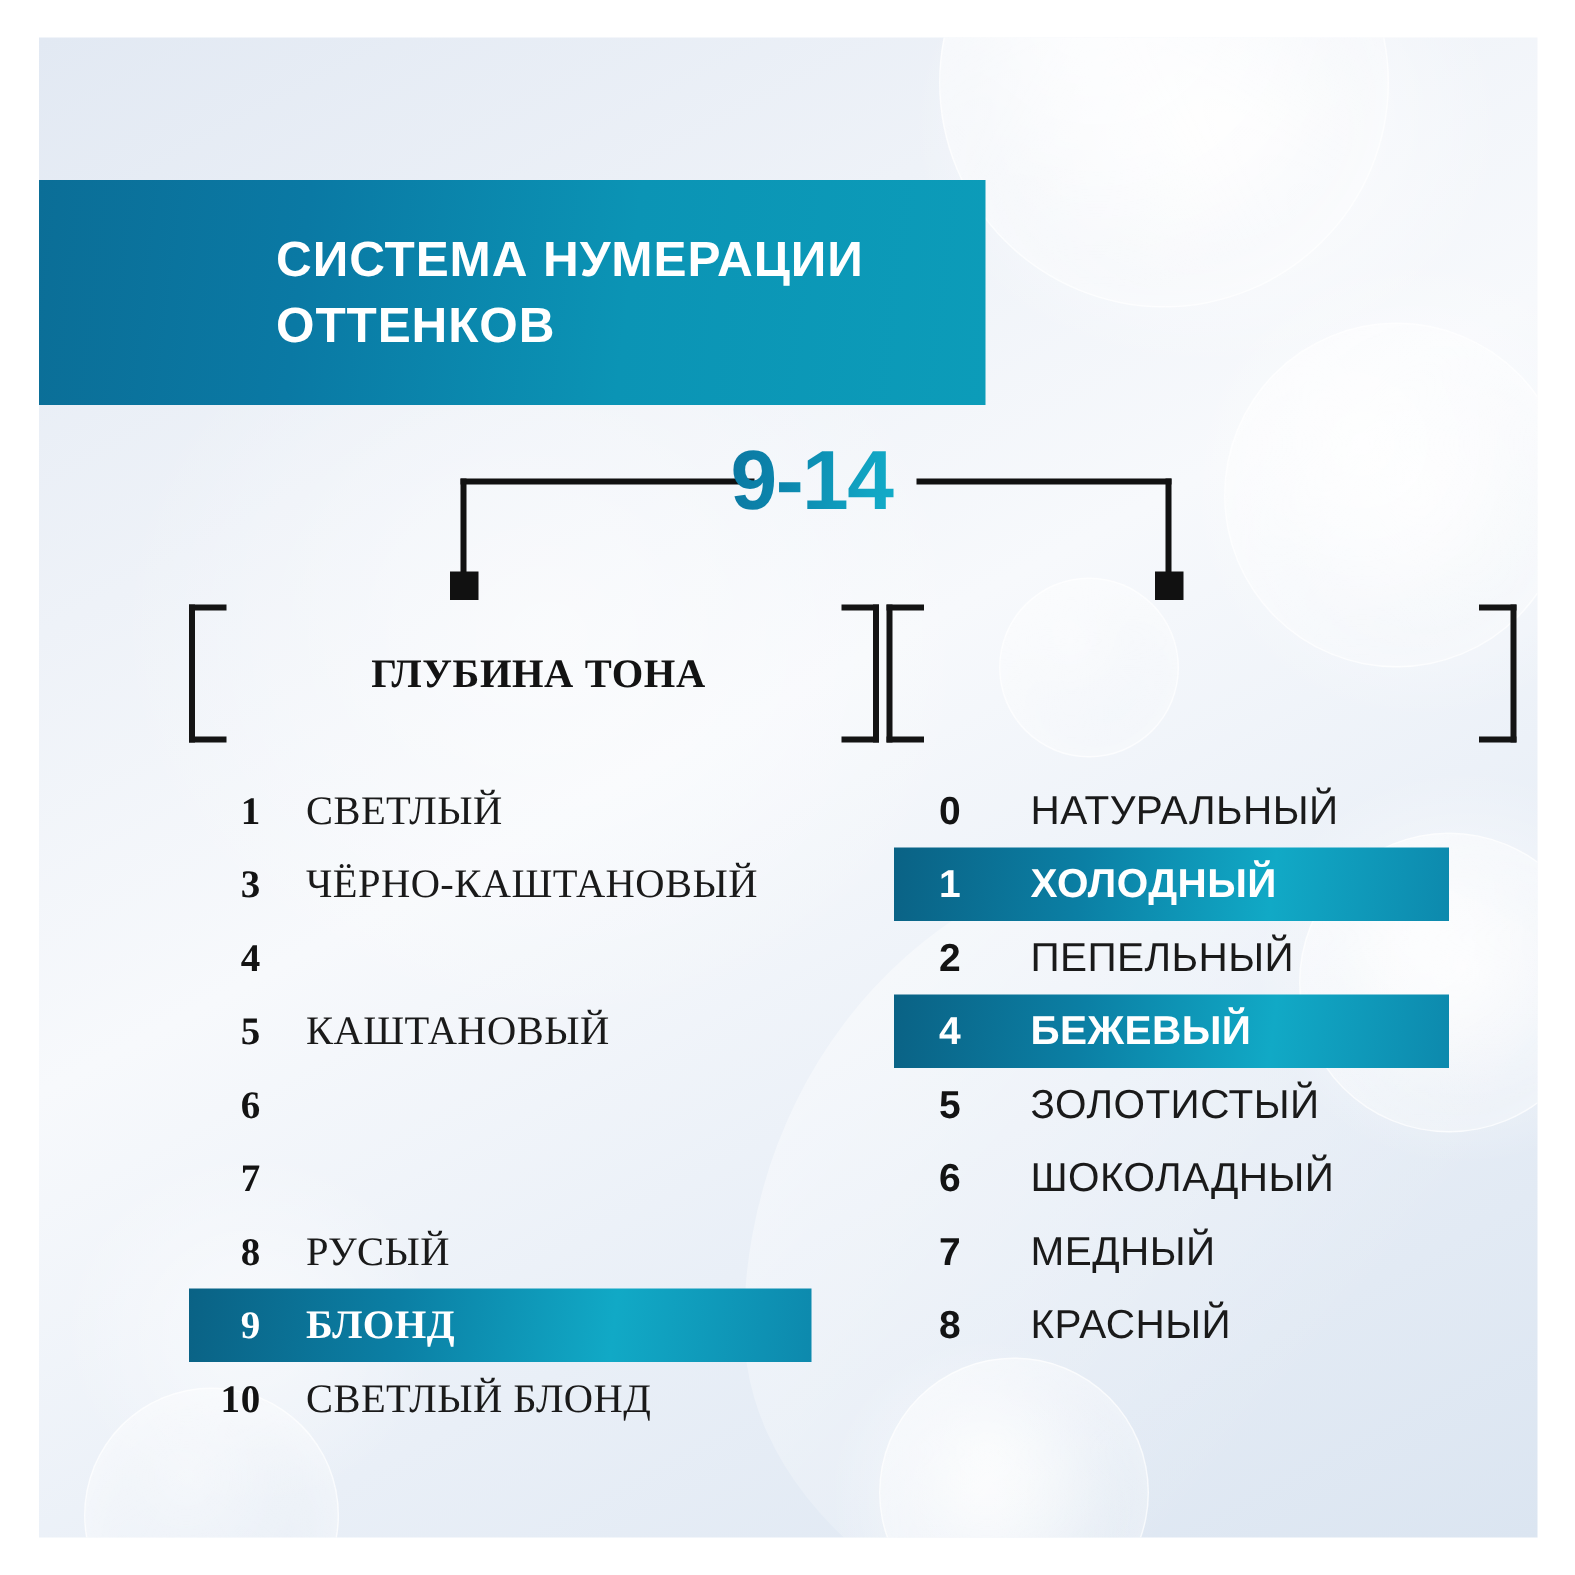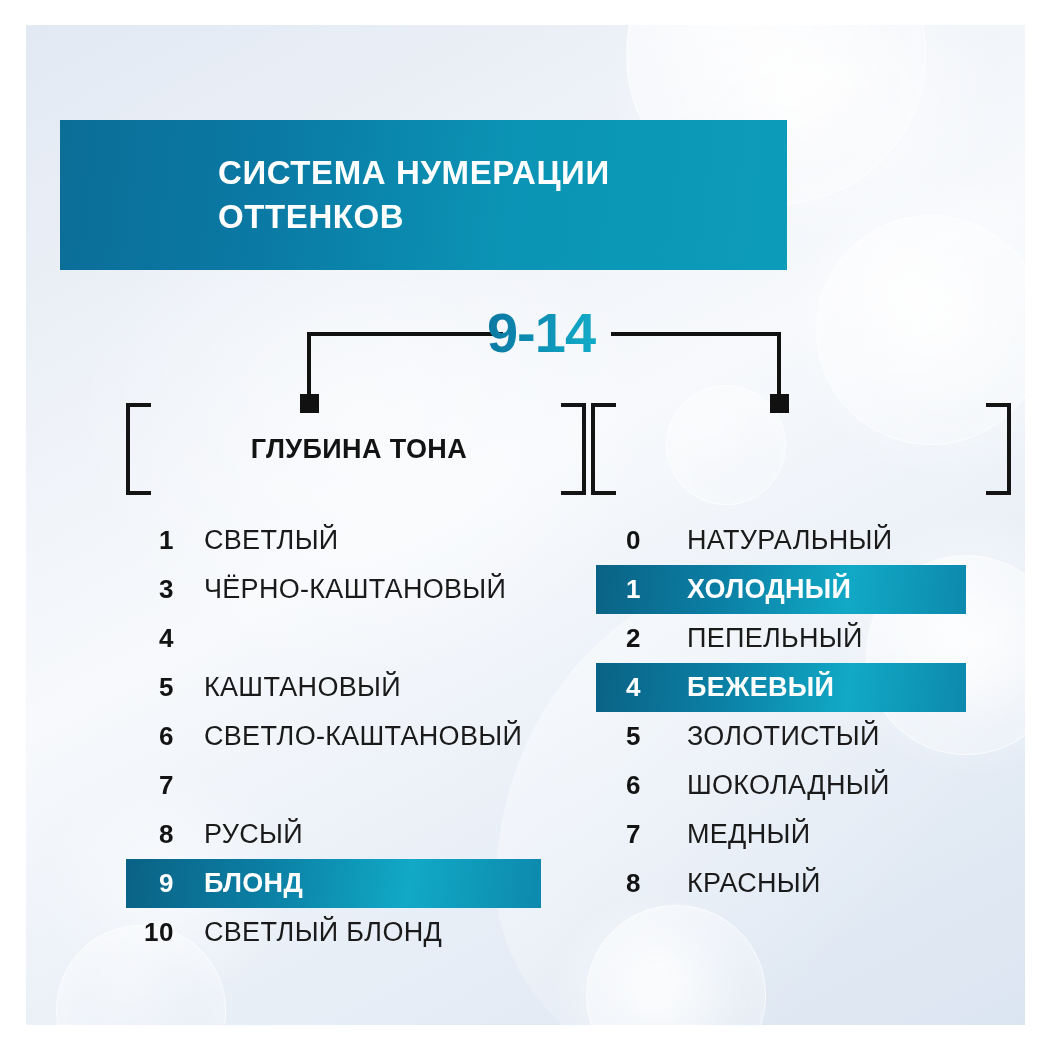--- a/index.html
+++ b/index.html
@@ -50,40 +50,39 @@
     left: 470px; top: 540px; width: 620px; height: 560px;
     border-radius: 50% 50% 40% 60% / 60% 40% 55% 45%;
     background: linear-gradient(130deg, rgba(255,255,255,0.55), rgba(255,255,255,0) 62%);
   }
 
   
   .banner {
     position: absolute;
     left: 0px;
     top: 95px;
-    width: 727px;
+    width: 631px;
     height: 150px;
     background: linear-gradient(97deg, #0b6e97 0%, #0a79a4 28%, #0b94b5 62%, #0c9cb9 100%);
     display: flex;
     align-items: center;
-    margin-left: 34px;
   }
   .banner-title {
     margin-left: 158px;
     color: #ffffff;
     font-size: 33px;
     font-weight: bold;
     line-height: 1.32;
     letter-spacing: 0.6px;
     text-transform: uppercase;
     white-space: pre-line;
   }
 
   
-  .connector { position: absolute; left: 0; top: 275px; width: 999px; height: 120px; }
+  .connector { position: absolute; left: 0; top: 262px; width: 999px; height: 120px; }
   .conn-line-left,
   .conn-line-right {
     position: absolute; top: 32px; height: 4px; background: #111111;
   }
   .conn-line-left  { left: 281px; width: 196px; }
   .conn-line-right { left: 585px; width: 170px; }
 
   .conn-vert-left,
   .conn-vert-right {
     position: absolute; top: 32px; width: 4px; height: 64px; background: #111111;
@@ -107,21 +106,21 @@
     font-weight: bold;
     letter-spacing: -1px;
     background: linear-gradient(100deg, #0b6f9a 0%, #0c86ad 38%, #11a6c4 76%, #14b3cd 100%);
     -webkit-background-clip: text;
     background-clip: text;
     color: transparent;
   }
 
   
   .col { position: absolute; top: 378px; }
-  .col-left  { left: 100px;  width: 460px; }
+  .col-left  { left: 100px;  width: 460px; font-family: Liberation Serif, serif; }
   .col-right { left: 565px;  width: 420px; }
 
   .col-head {
     position: relative;
     height: 92px;
     display: flex;
     align-items: center;
   }
   .brk {
     position: absolute;
@@ -233,21 +232,20 @@
         </div>
         <div class="row">
           <span class="num">4</span>
         </div>
         <div class="row">
           <span class="num">5</span>
           <span class="label">КАШТАНОВЫЙ</span>
         </div>
         <div class="row">
           <span class="num">6</span>
-          <span class="label">СВЕТЛО-КАШТАНОВЫЙ</span>
         </div>
         <div class="row">
           <span class="num">7</span>
         </div>
         <div class="row">
           <span class="num">8</span>
           <span class="label">РУСЫЙ</span>
         </div>
         <div class="row hl">
           <span class="num">9</span>

